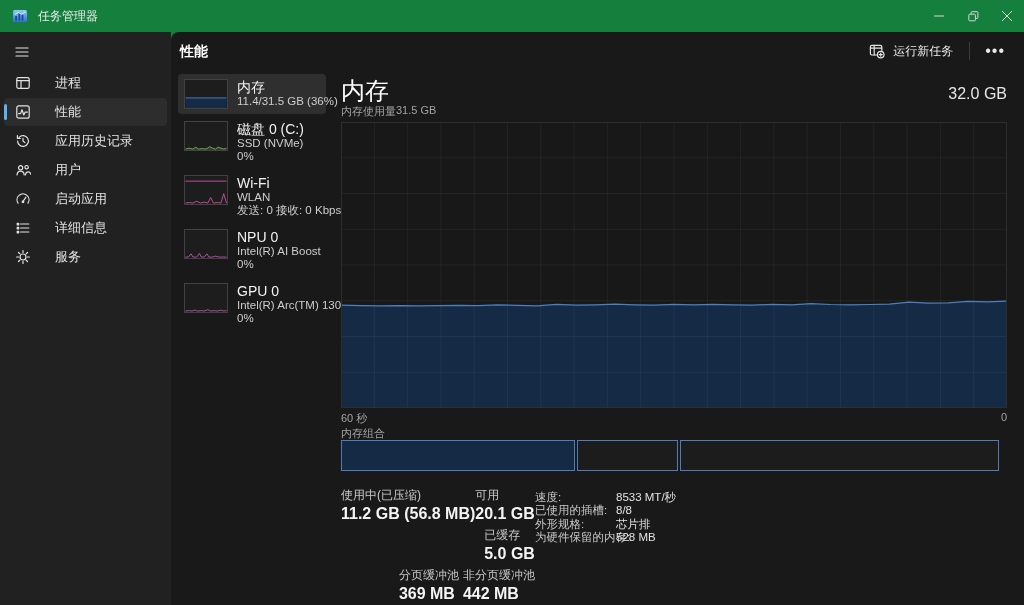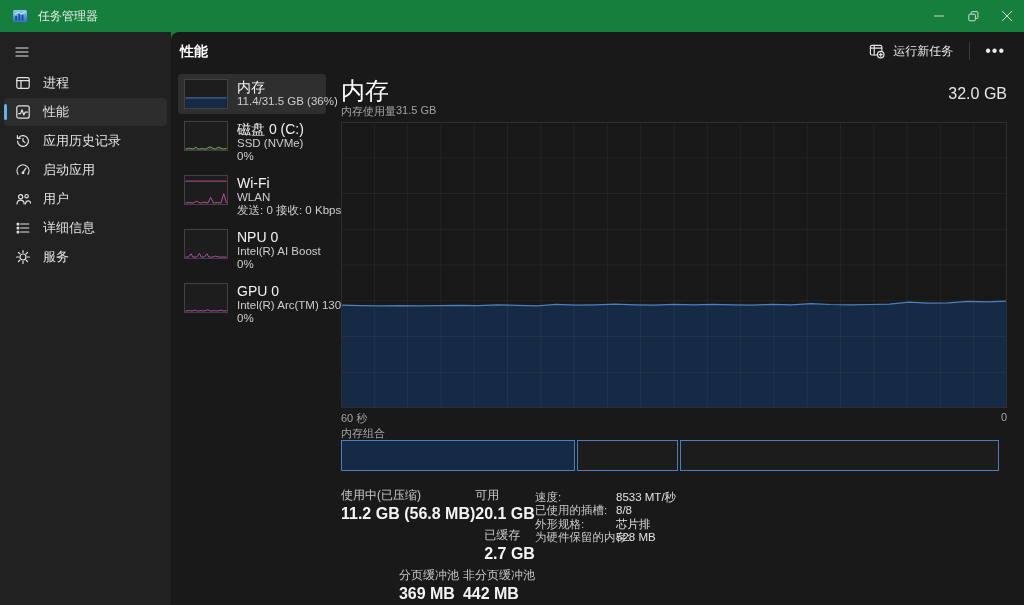--- a/index.html
+++ b/index.html
@@ -17,21 +17,21 @@
   .app-title { margin-left:10px; font-size:12px; color:#ececec; }
   .win-controls { position:absolute; right:0; top:0; height:32px; display:flex; }
   .win-btn { width:34px; height:32px; display:flex; align-items:center; justify-content:center; color:#d8d8d8; }
   .win-btn svg { display:block; }
 
   
   .sidebar { position:absolute; top:32px; left:0; width:171px; bottom:0; background:#212121; }
   .hamburger { margin:5px 0 0 6px; width:32px; height:30px; border-radius:4px; display:flex; align-items:center; justify-content:center; }
   .nav { margin-top:2px; padding:0 4px; }
   .nav-item { position:relative; height:28px; margin-bottom:1px; border-radius:4px;
-              display:flex; align-items:center; gap:12px; padding-left:10px;
+              display:flex; align-items:center; gap:24px; padding-left:10px;
               font-size:13px; color:#e2e2e2; }
   .nav-item.selected { background:#2d2d2d; }
   .nav-item.selected .accent { position:absolute; left:0; top:6px; width:3px; height:16px; border-radius:2px; background:#5eb2ee; }
   .nav-item .ico { width:17px; height:17px; display:flex; align-items:center; justify-content:center; }
   .nav-bottom { position:absolute; left:4px; right:4px; bottom:8px; }
 
   
   .content { position:absolute; left:171px; top:32px; right:0; bottom:0; background:#191919; border-top-left-radius:8px; }
   .page-title { position:absolute; left:9px; top:11px; font-size:14px; font-weight:700; color:#fff; }
   .toolbar { position:absolute; right:10px; top:5px; display:flex; align-items:center; height:28px; }
@@ -148,37 +148,37 @@
               <path d="M2.6 8a5.4 5.4 0 1 0 1.5-3.7"></path>
               <path d="M2.4 2.6v2.8h2.8"></path>
               <path d="M8 5.3V8l2 1.6"></path>
             </svg>
         </span>
         <span>应用历史记录</span>
       </div>
       <div class="nav-item">
         <span class="ico">
           <svg class="icon" width="16" height="16" viewBox="0 0 16 16">
-              <path d="M3 12.2a6 6 0 1 1 10 0"></path>
-              <path d="M8 10.4l3-4.2"></path>
-              <circle cx="8" cy="10.8" r="0.8"></circle>
-            </svg>
-        </span>
-        <span>启动应用</span>
-      </div>
-      <div class="nav-item">
-        <span class="ico">
-          <svg class="icon" width="16" height="16" viewBox="0 0 16 16">
               <circle cx="5.6" cy="5.8" r="2.1"></circle>
               <path d="M2 12.8c.3-2.3 1.8-3.6 3.6-3.6s3.3 1.3 3.6 3.6"></path>
               <circle cx="11.6" cy="5.2" r="1.7"></circle>
               <path d="M10.4 12.8c.3-1.9 1.3-2.9 2.9-2.9 1.2 0 2.2.8 2.6 2.4"></path>
             </svg>
         </span>
         <span>用户</span>
+      </div>
+      <div class="nav-item">
+        <span class="ico">
+          <svg class="icon" width="16" height="16" viewBox="0 0 16 16">
+              <path d="M3 12.2a6 6 0 1 1 10 0"></path>
+              <path d="M8 10.4l3-4.2"></path>
+              <circle cx="8" cy="10.8" r="0.8"></circle>
+            </svg>
+        </span>
+        <span>启动应用</span>
       </div>
       <div class="nav-item">
         <span class="ico">
           <svg class="icon" width="16" height="16" viewBox="0 0 16 16">
               <path d="M5.6 4h8.2M5.6 8h8.2M5.6 12h8.2"></path>
               <path d="M2.2 3.3h1.5v1.5H2.2zM2.2 7.3h1.5v1.5H2.2zM2.2 11.3h1.5v1.5H2.2z"></path>
             </svg>
         </span>
         <span>详细信息</span>
       </div>
@@ -321,21 +321,21 @@
             <div class="val">11.2 GB (56.8 MB)</div>
           </div>
           <div class="pair">
             <div class="lbl">可用</div>
             <div class="val">20.1 GB</div>
           </div>
         </div>
         <div class="stat-row">
           <div class="pair">
             <div class="lbl">已缓存</div>
-            <div class="val">2.7 GB</div>
+            <div class="val">5.0 GB</div>
           </div>
         </div>
         <div class="stat-row">
           <div class="pair pw3">
             <div class="lbl">分页缓冲池</div>
             <div class="val">369 MB</div>
           </div>
           <div class="pair">
             <div class="lbl">非分页缓冲池</div>
             <div class="val">442 MB</div>

